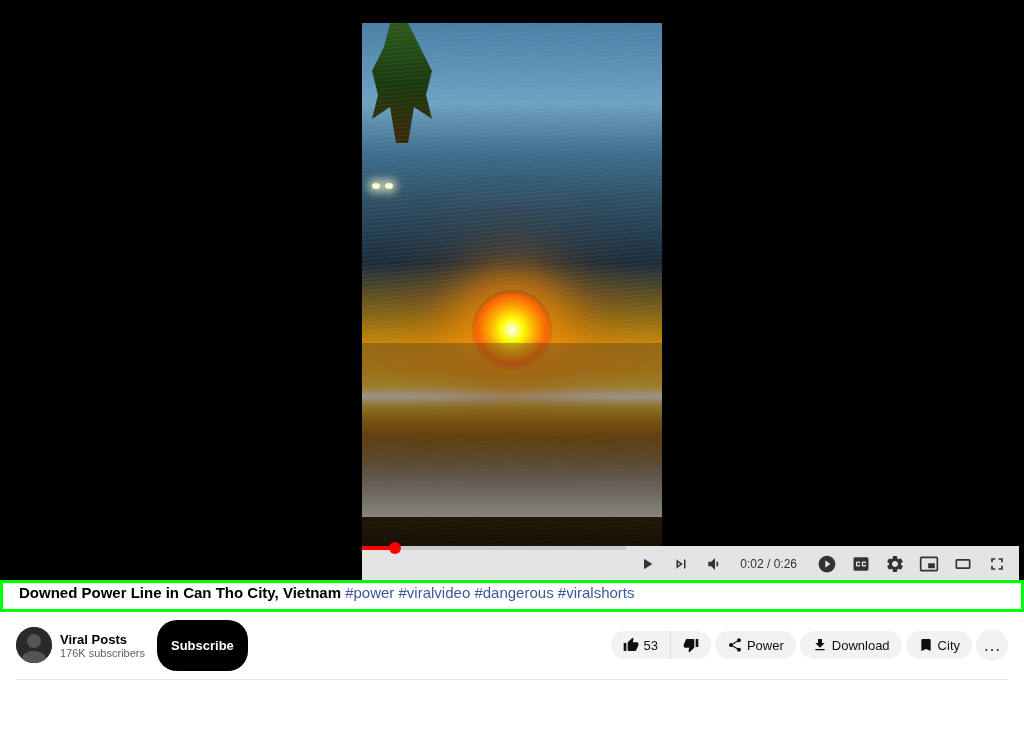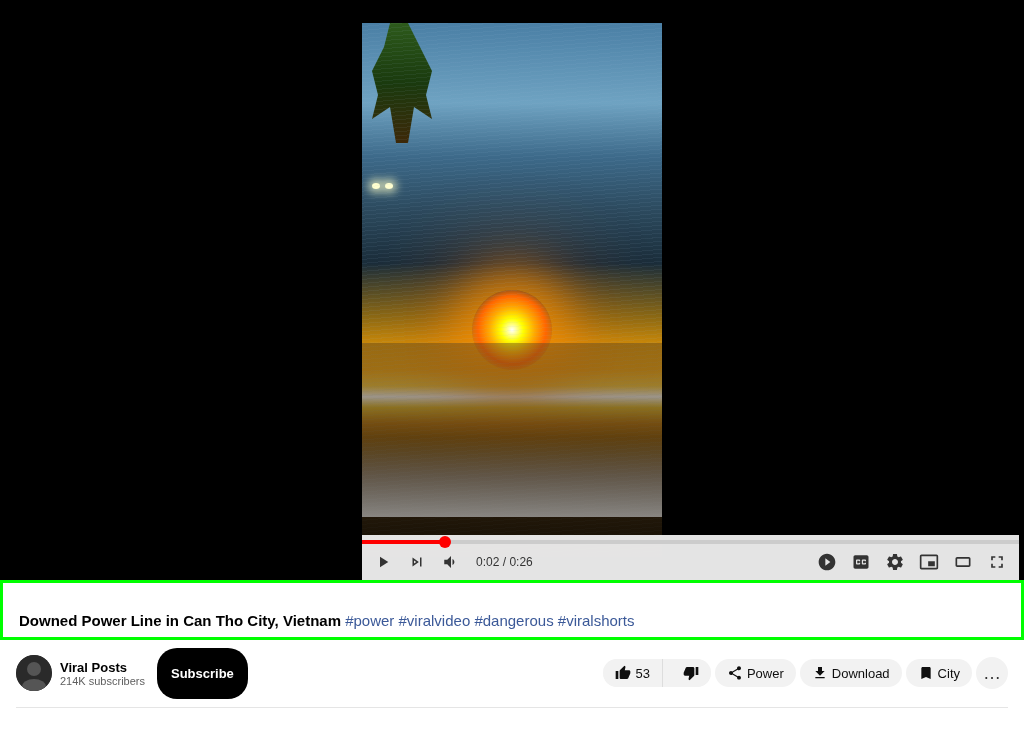--- a/index.html
+++ b/index.html
@@ -144,24 +144,24 @@
       height: 80px;
       background: linear-gradient(transparent, rgba(180,180,180,0.7));
     }
 
     
     .player-controls-bar {
       position: absolute;
       bottom: 0;
       left: 362px;
       right: 5px;
-      height: 45px;
+      height: 34px;
       background: rgba(240,240,240,0.95);
       display: flex;
-      flex-direction: column;
+      flex-direction: row;
       justify-content: flex-end;
     }
 
     .progress-bar-container {
       width: 100%;
       height: 4px;
       background: #ccc;
       position: relative;
       cursor: pointer;
     }
@@ -224,21 +224,21 @@
       gap: 6px;
     }
 
     .right-controls .ctrl-btn svg {
       width: 20px;
       height: 20px;
     }
 
     
     .title-row {
-      padding: 28px 16px 6px 16px;
+      padding: 0 16px 6px 16px;
       border: 3px solid #00ff00;
       margin: 0 0 0 0;
       position: relative;
       background: #fff;
     }
 
     .video-title {
       font-size: 15px;
       font-weight: 700;
       color: #000;
@@ -328,21 +328,20 @@
 
     .action-btn.dislike-btn {
       border-radius: 0 20px 20px 0;
     }
 
     .like-dislike-group {
       display: flex;
       border-radius: 20px;
       overflow: hidden;
       background: #f2f2f2;
-      gap: 8px;
     }
 
     .action-btn svg {
       width: 16px;
       height: 16px;
     }
 
     .more-btn {
       background: #f2f2f2;
       border: none;
@@ -502,21 +501,21 @@
     <div class="channel-avatar">
       <svg width="36" height="36" viewBox="0 0 36 36">
         <circle cx="18" cy="18" r="18" fill="#2a2a2a"></circle>
         <circle cx="18" cy="14" r="7" fill="#555"></circle>
         <ellipse cx="18" cy="32" rx="12" ry="8" fill="#555"></ellipse>
       </svg>
     </div>
 
     <div class="channel-info">
       <span class="channel-name">Viral Posts</span>
-      <span class="channel-subs">214K subscribers</span>
+      <span class="channel-subs">176K subscribers</span>
     </div>
 
     <button class="subscribe-btn">Subscribe</button>
 
     <div class="actions-group">
 
       <div class="like-dislike-group">
         <button class="action-btn like-btn">
           <svg viewBox="0 0 24 24" fill="currentColor">
             <path d="M1 21h4V9H1v12zm22-11c0-1.1-.9-2-2-2h-6.31l.95-4.57.03-.32c0-.41-.17-.79-.44-1.06L14.17 1 7.59 7.59C7.22 7.95 7 8.45 7 9v10c0 1.1.9 2 2 2h9c.83 0 1.54-.5 1.84-1.22l3.02-7.05c.09-.23.14-.47.14-.73v-2z"></path>

